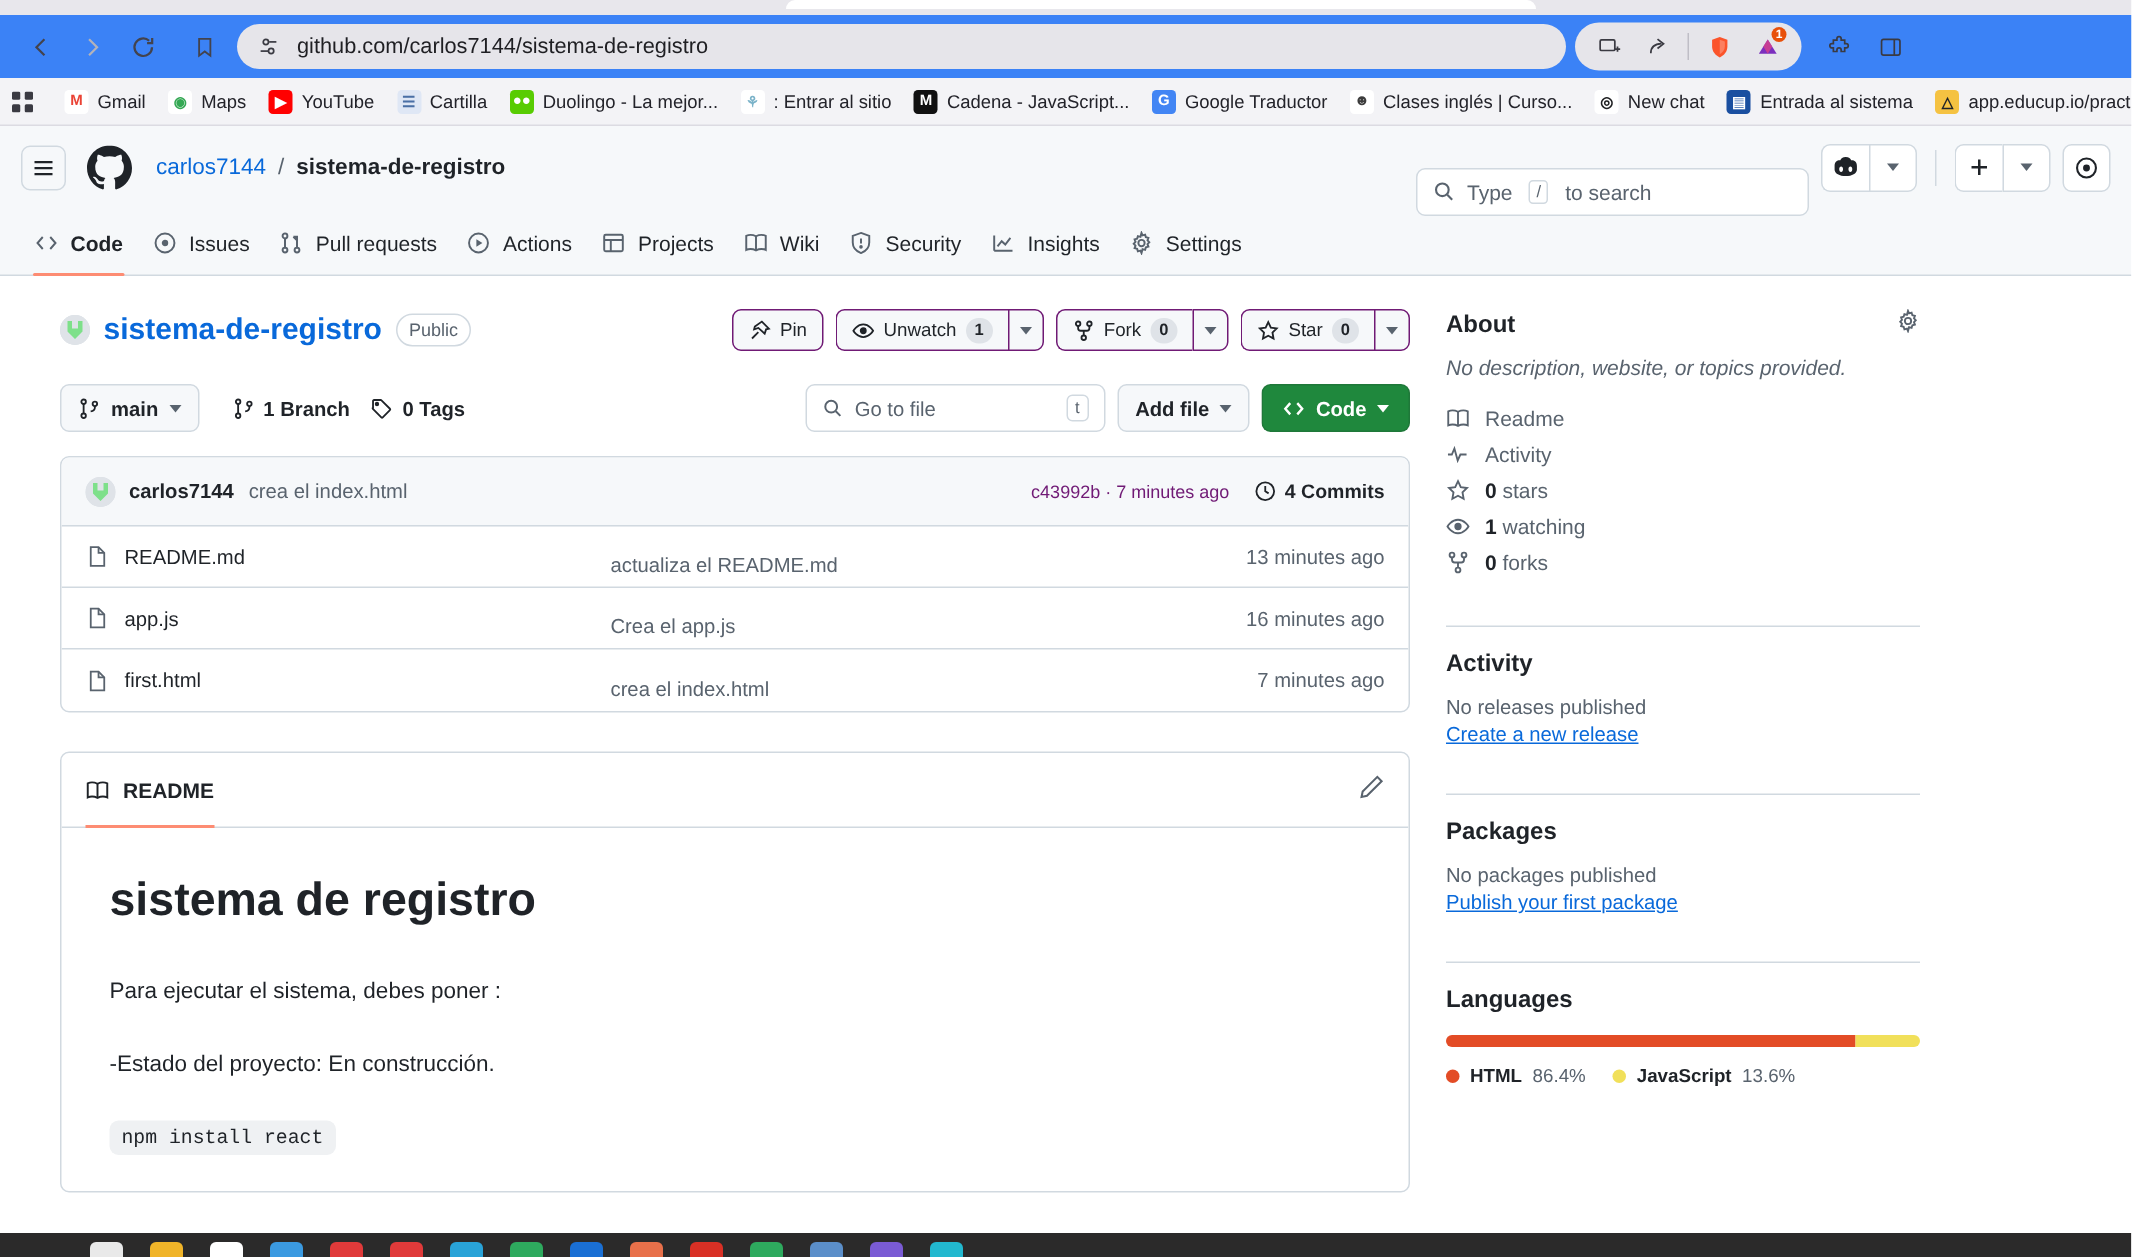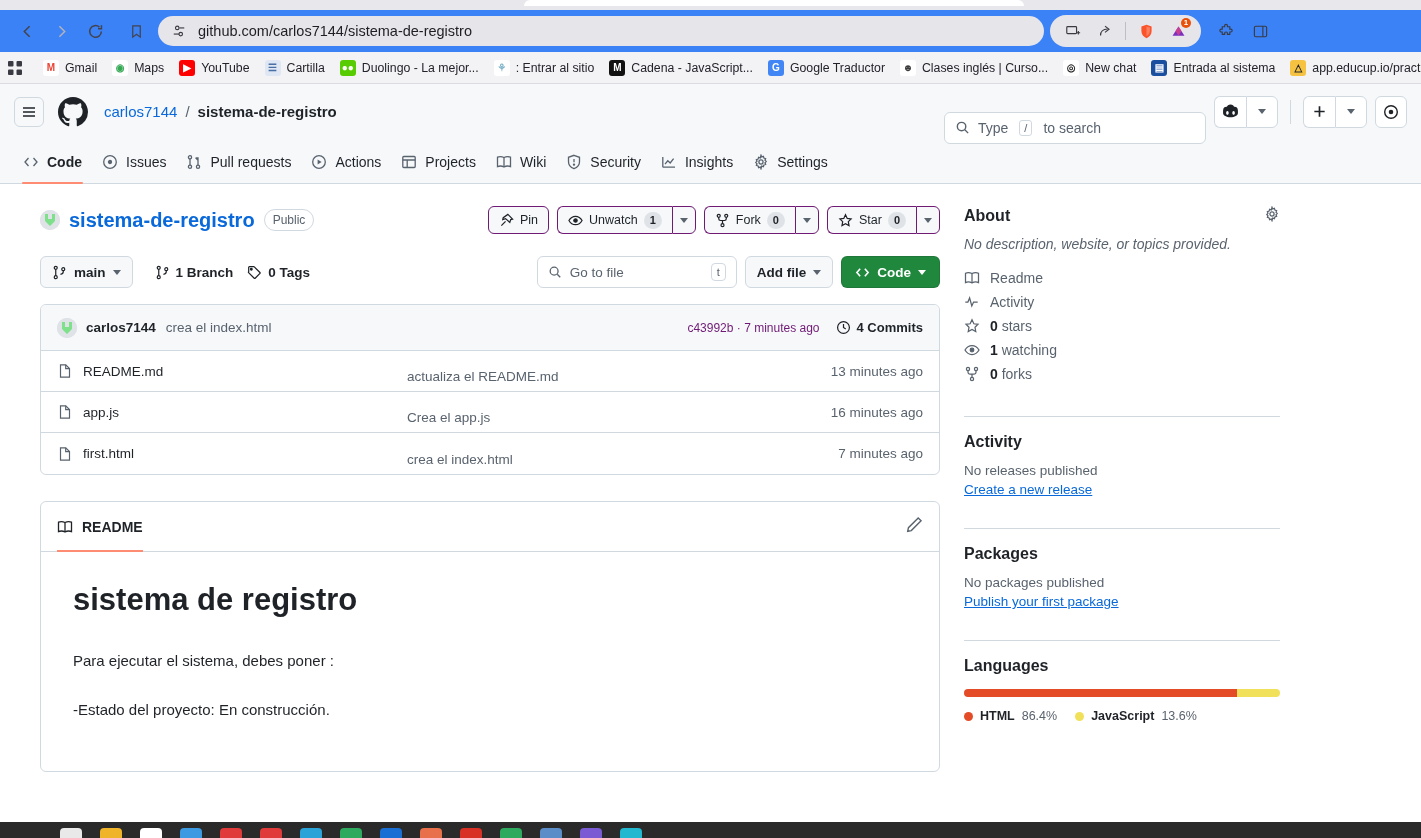--- a/index.html
+++ b/index.html
@@ -830,20 +830,21 @@
           <div class="readme-edit">
             <svg width="17" height="17" viewBox="0 0 16 16" fill="none" stroke="currentColor" stroke-width="1.3">
                 <path d="M11.5 1.8l2.7 2.7L5 13.7l-3.4.7.7-3.4z"></path>
               </svg>
           </div>
         </div>
         <div class="readme-body">
           <div class="readme-h1">sistema de registro</div>
           <div class="readme-p">Para ejecutar el sistema, debes poner :</div>
           <div class="readme-p">-Estado del proyecto: En construcción.</div>
+          <div><span class="readme-code">npm install react</span></div>
         </div>
       </div>
     </div>
 
     <div class="gh-side">
       <div class="side-sec">
         <div class="side-title-row">
           <span class="side-h">About</span>
           <span class="side-gear">
             <svg width="16" height="16" viewBox="0 0 16 16" fill="none" stroke="currentColor" stroke-width="1.25">

